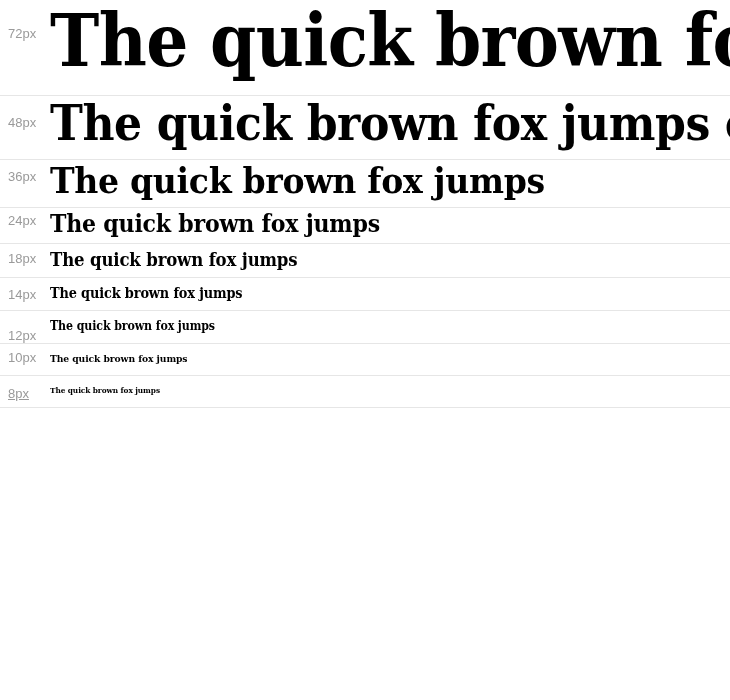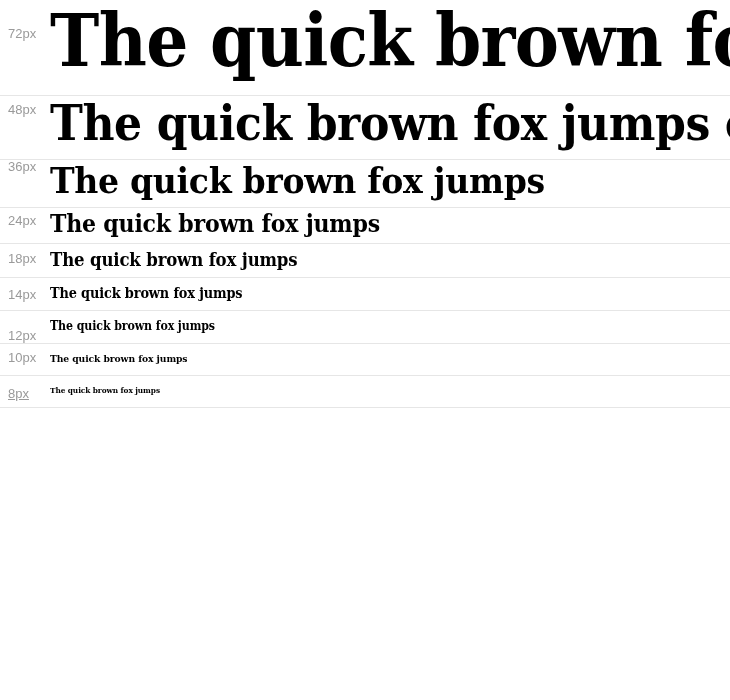--- a/index.html
+++ b/index.html
@@ -47,25 +47,25 @@
     transform-origin: left bottom;
     transform: scaleX(0.92);
   }
   
   .row-0 { height: 96px; }
   .row-0 .sample { font-size: 72px; bottom: 12px; }
   .row-0 .size-label { bottom: 56px; }
 
   .row-1 { height: 64px; }
   .row-1 .sample { font-size: 48px; bottom: 8px; }
-  .row-1 .size-label { bottom: 44px; }
+  .row-1 .size-label { bottom: 31px; }
 
   .row-2 { height: 48px; }
   .row-2 .sample { font-size: 36px; bottom: 6px; }
-  .row-2 .size-label { bottom: 35px; }
+  .row-2 .size-label { bottom: 25px; }
 
   .row-3 { height: 36px; }
   .row-3 .sample { font-size: 24px; bottom: 5px; }
   .row-3 .size-label { bottom: 17px; text-align: right; }
 
   .row-4 { height: 34px; }
   .row-4 .sample { font-size: 18px; bottom: 7px; }
   .row-4 .size-label { bottom: 13px; }
 
   .row-5 { height: 33px; }

